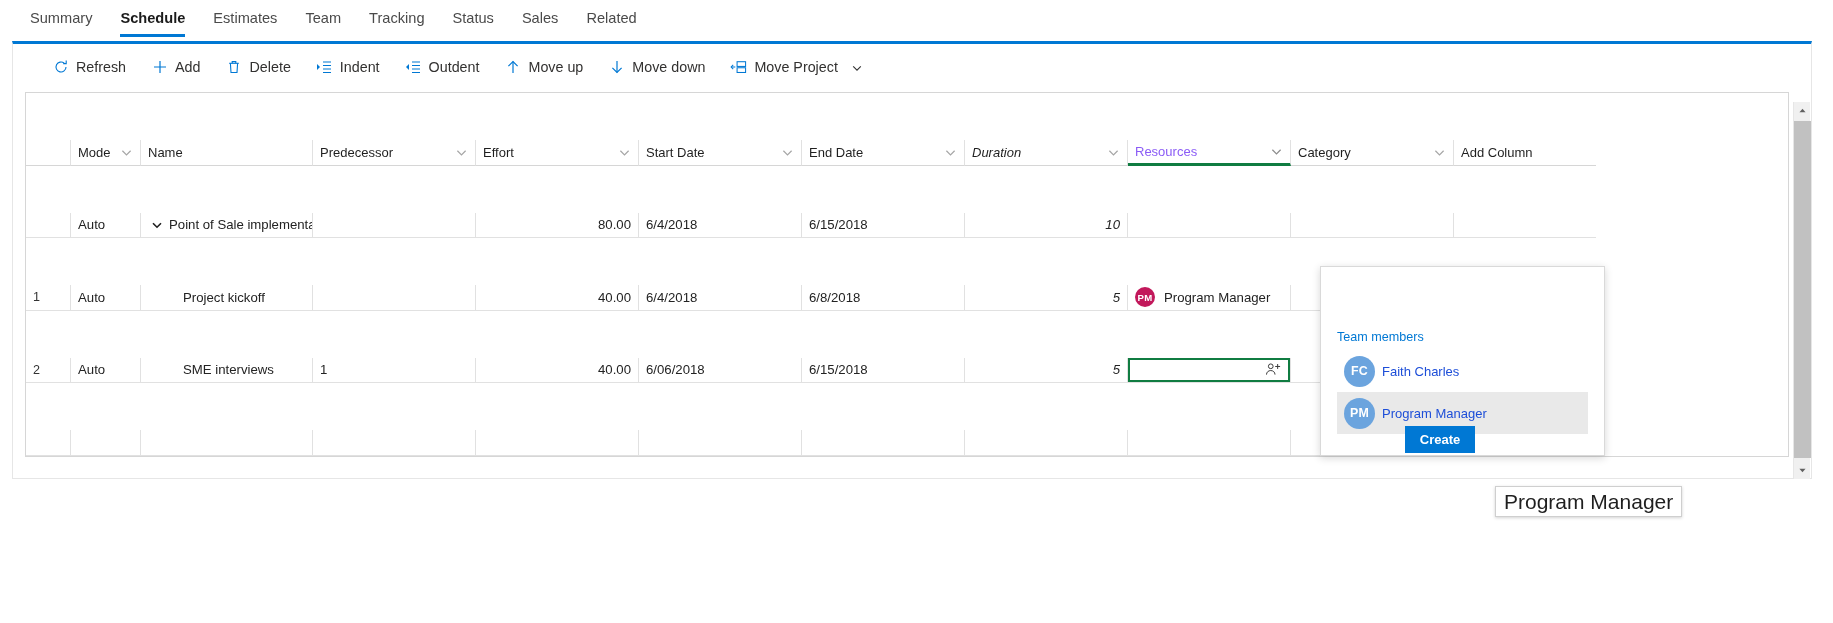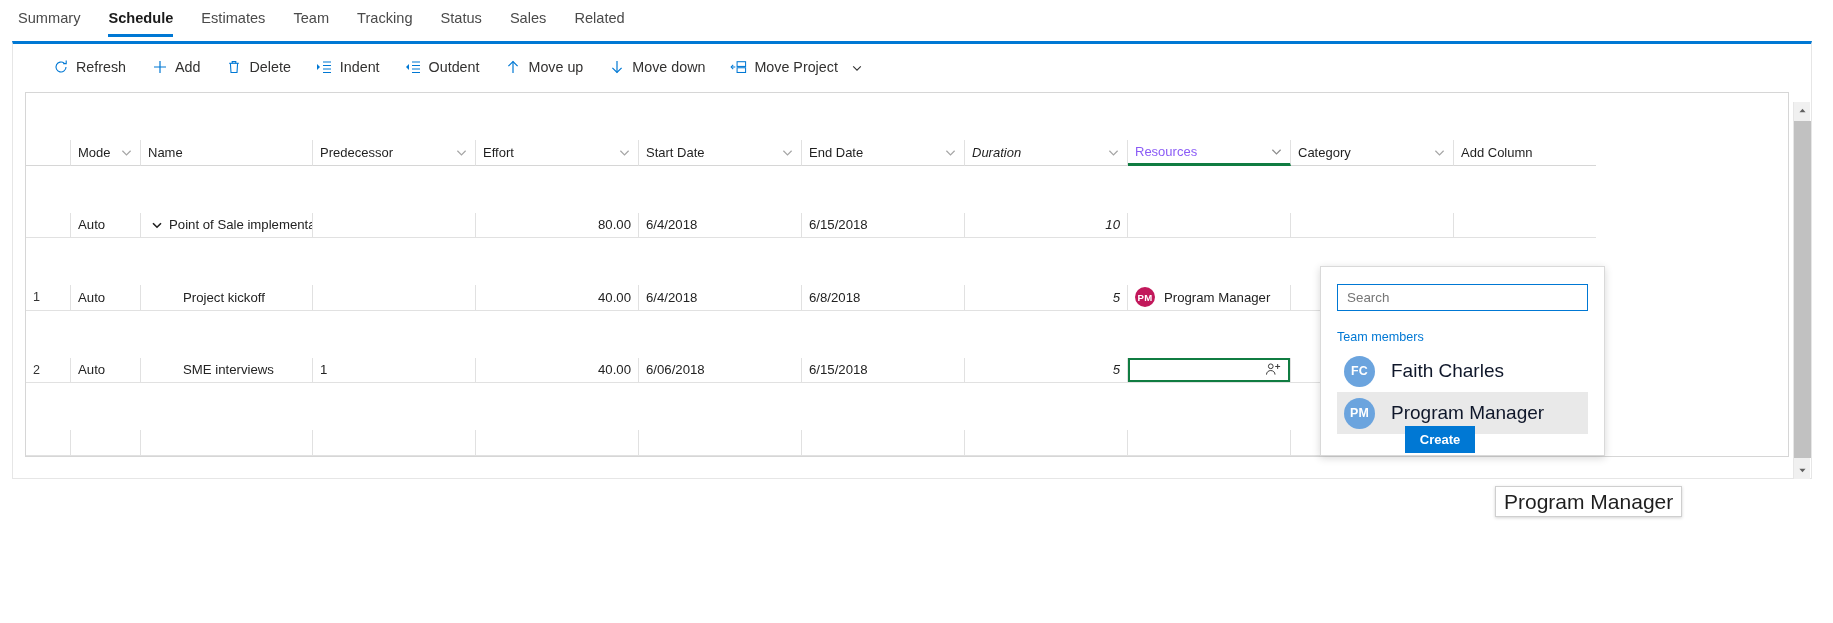--- a/index.html
+++ b/index.html
@@ -11,21 +11,21 @@
     overflow: hidden;
   }
   #app { position: relative; width: 1833px; height: 623px; background: #fff; }
 
   
   .tabbar {
     position: absolute; top: 0; left: 0;
     width: 1833px; height: 41px;
     background: #fff;
     display: flex; align-items: flex-start;
-    padding-left: 4px;
+    padding-left: 16px;
   }
   .tab {
     position: relative;
     font-size: 14.6px;
     color: #4a4a4a;
     padding: 10px 14px 0 14px;
     height: 41px;
     white-space: nowrap;
     cursor: pointer;
   }
@@ -168,21 +168,21 @@
     font-size: 12.6px; color: #0078d4;
   }
   .member {
     position: absolute; left: 16px;
     width: 251px; height: 42px;
     display: flex; align-items: center;
     padding-left: 7px;
     cursor: pointer;
   }
   .member .av { width: 31px; height: 31px; flex: 0 0 31px; font-size: 12.4px; }
-  .member .mname { margin-left: 16px; font-size: 19px; color: #0f172a; }
+  .member .mname { margin-left: 7px; font-size: 13px; color: #1d4ed8; }
   .m1 { top: 83px; }
   .m2 { top: 125px; background: #e9e9e9; }
   .createbtn {
     position: absolute; left: 84px; top: 159px;
     width: 70px; height: 27px;
     background: #0078d4; color: #fff;
     font-size: 13px; font-weight: bold;
     display: flex; align-items: center; justify-content: center;
     cursor: pointer;
   }
@@ -519,21 +519,20 @@
       </div>
       <div class="sbthumb"></div>
       <div class="sbarrow" style="position:absolute;bottom:0;left:0;">
         <svg viewBox="0 0 10 10" width="9" height="9" fill="currentColor">
             <path d="M5 7L1.6 3h6.8z"></path>
           </svg>
       </div>
     </div>
 
     <div class="flyout">
-      <input class="searchbox" type="text" placeholder="Search" value="" style="">
       <div class="teamhdr">Team members</div>
 
       <div class="member m1">
         <span class="av blue">FC</span>
         <span class="mname">Faith Charles</span>
       </div>
 
       <div class="member m2">
         <span class="av blue">PM</span>
         <span class="mname">Program Manager</span>

